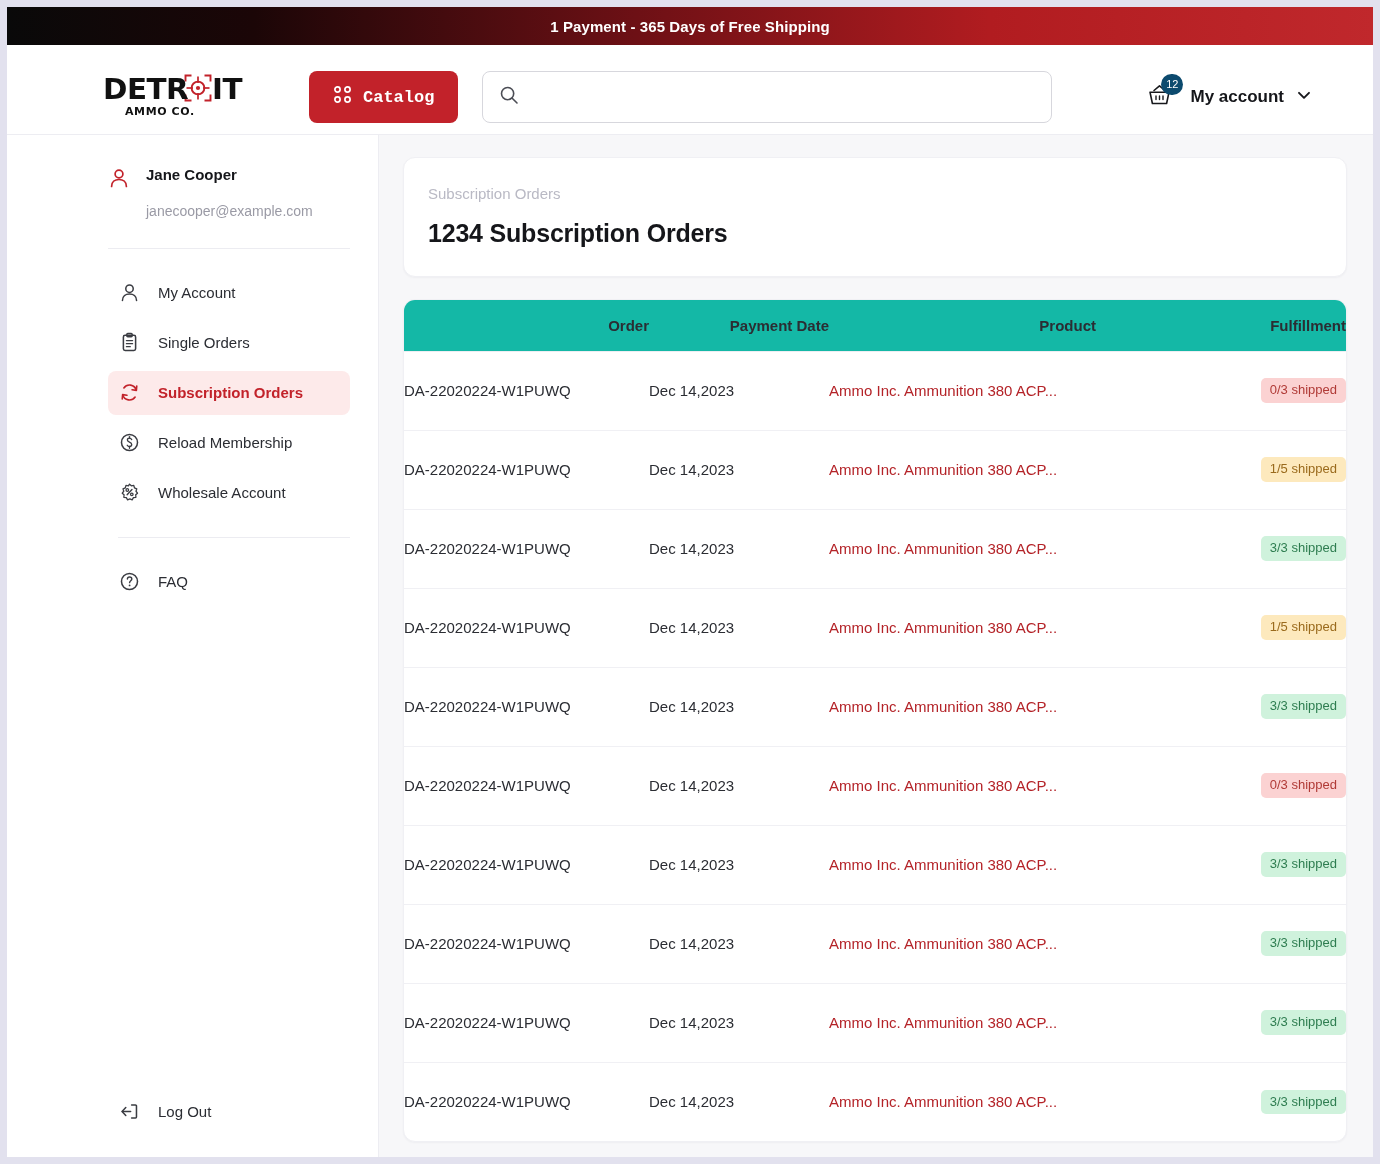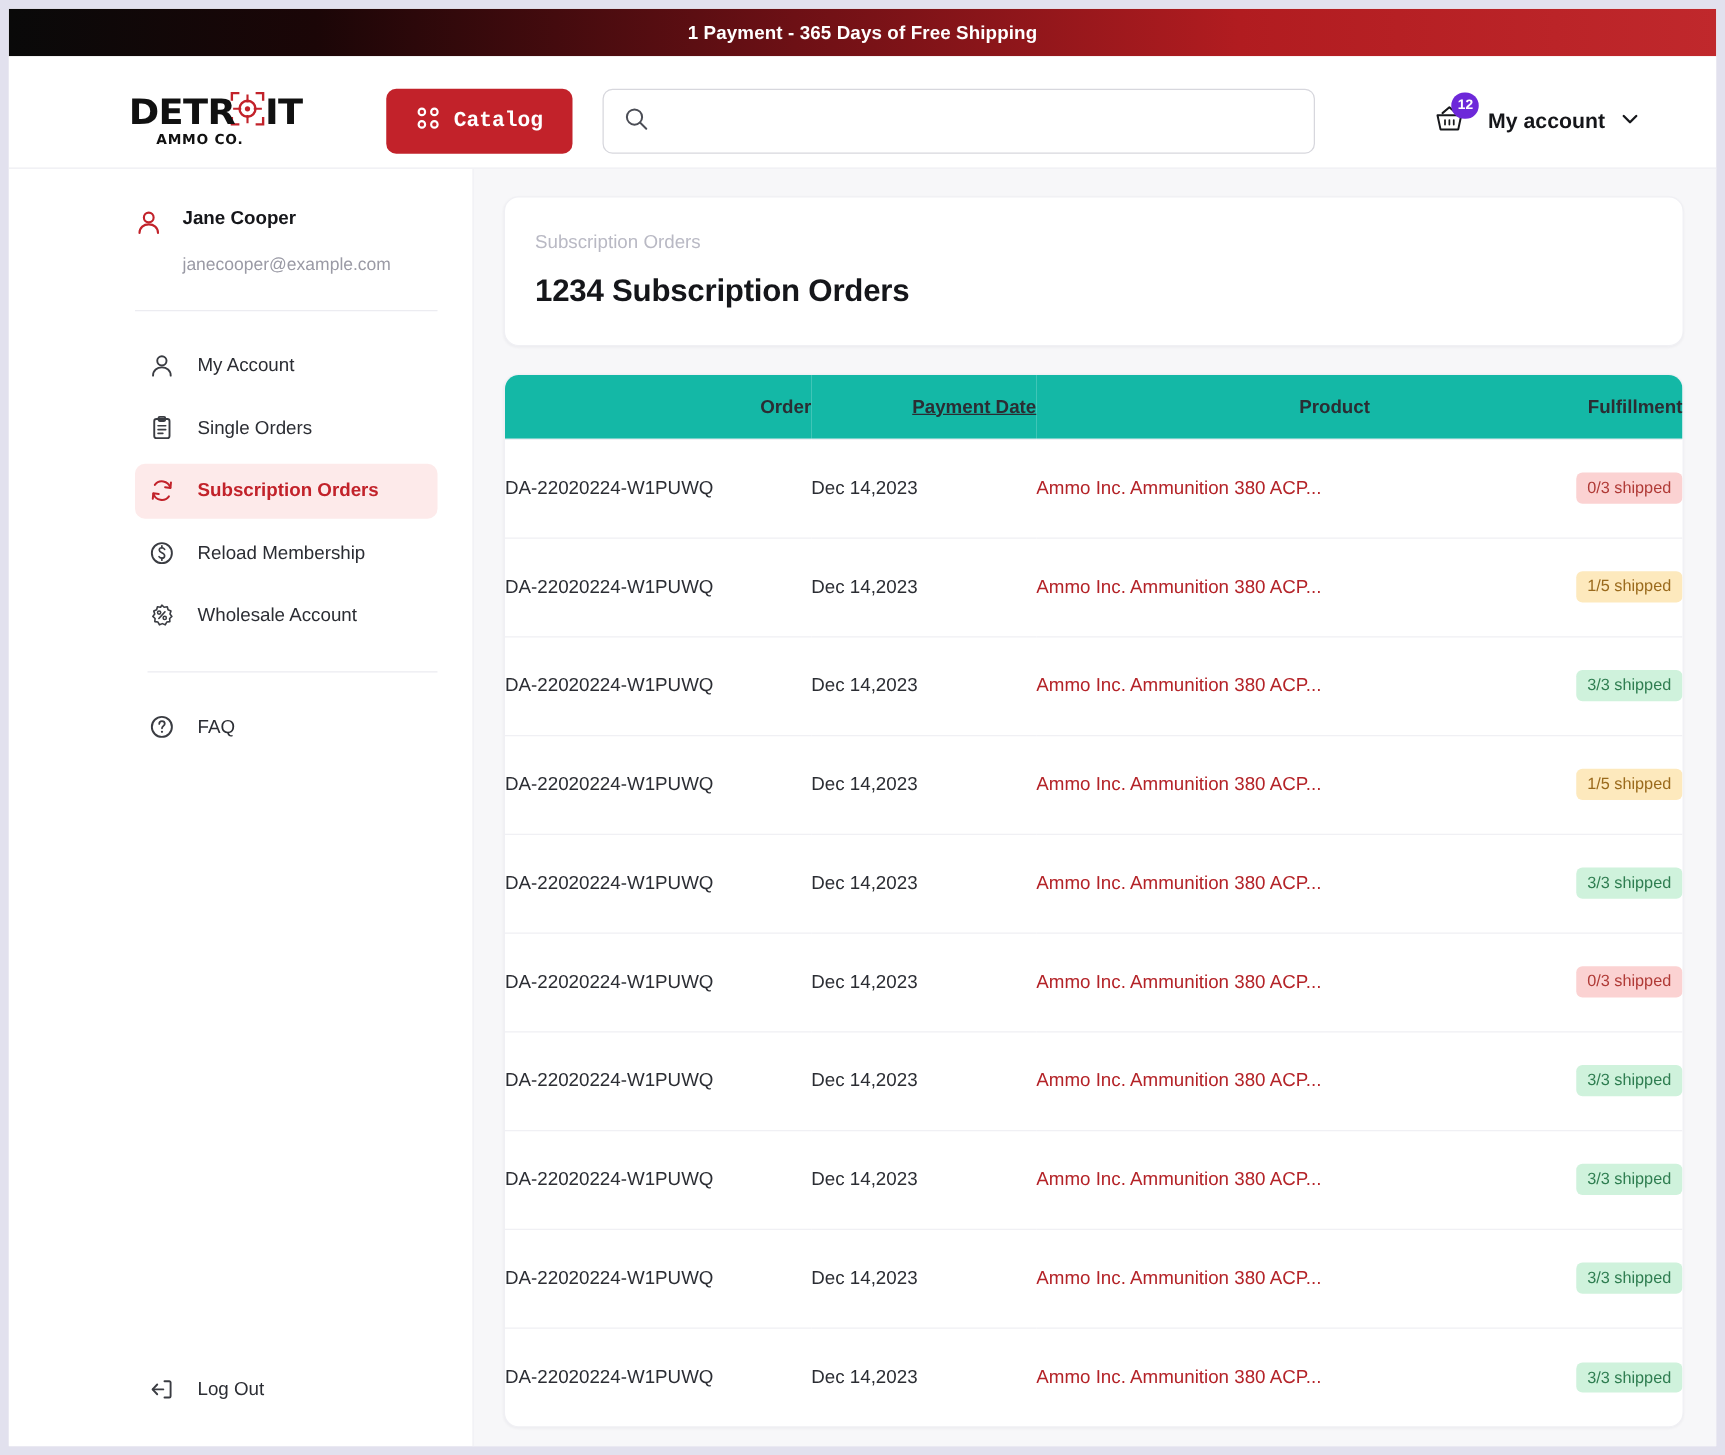--- a/index.html
+++ b/index.html
@@ -146,24 +146,24 @@
     border: none;
     cursor: pointer;
   }
   .cart-badge {
     position: absolute;
     top: -6px;
     right: -7px;
     min-width: 21px;
     height: 21px;
     border-radius: 11px;
-    background: #6d28d9;
+    background: #0c4a6e;
     color: #ffffff;
     font-size: 11px;
-    font-weight: bold;
+    font-weight: normal;
     display: flex;
     align-items: center;
     justify-content: center;
     padding: 0 5px;
     line-height: 1;
   }
   .account-btn {
     display: flex;
     align-items: center;
     gap: 11px;
@@ -298,21 +298,21 @@
   table.orders th {
     background: #14b8a6;
     text-align: right;
     font-size: 15px;
     font-weight: bold;
     color: #2b2d33;
     padding: 17px 0 17px 0;
     border-bottom: 1px solid #eeeef3;
   }
   th.col-order   { width: 245px; padding-left: 18px; }
-  th.col-date    { width: 180px; text-decoration: underline; }
+  th.col-date    { width: 180px; }
   th.col-product { width: auto; }
   th.col-fulfill { width: 250px; text-align: right; padding-right: 18px; }
 
   table.orders td {
     padding: 0;
     height: 79px;
     font-size: 15px;
     color: #2b2d33;
     border-bottom: 1px solid #f0f0f4;
     vertical-align: middle;

